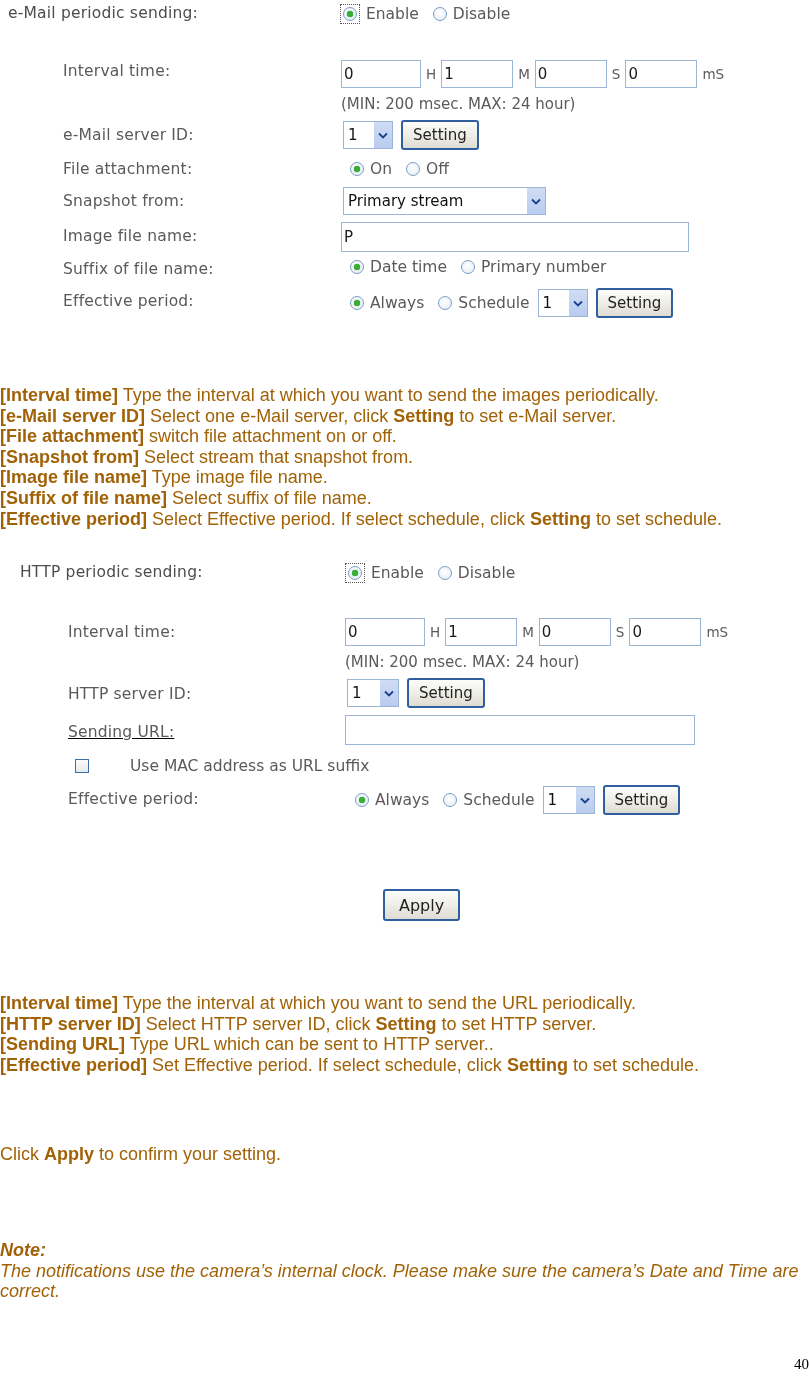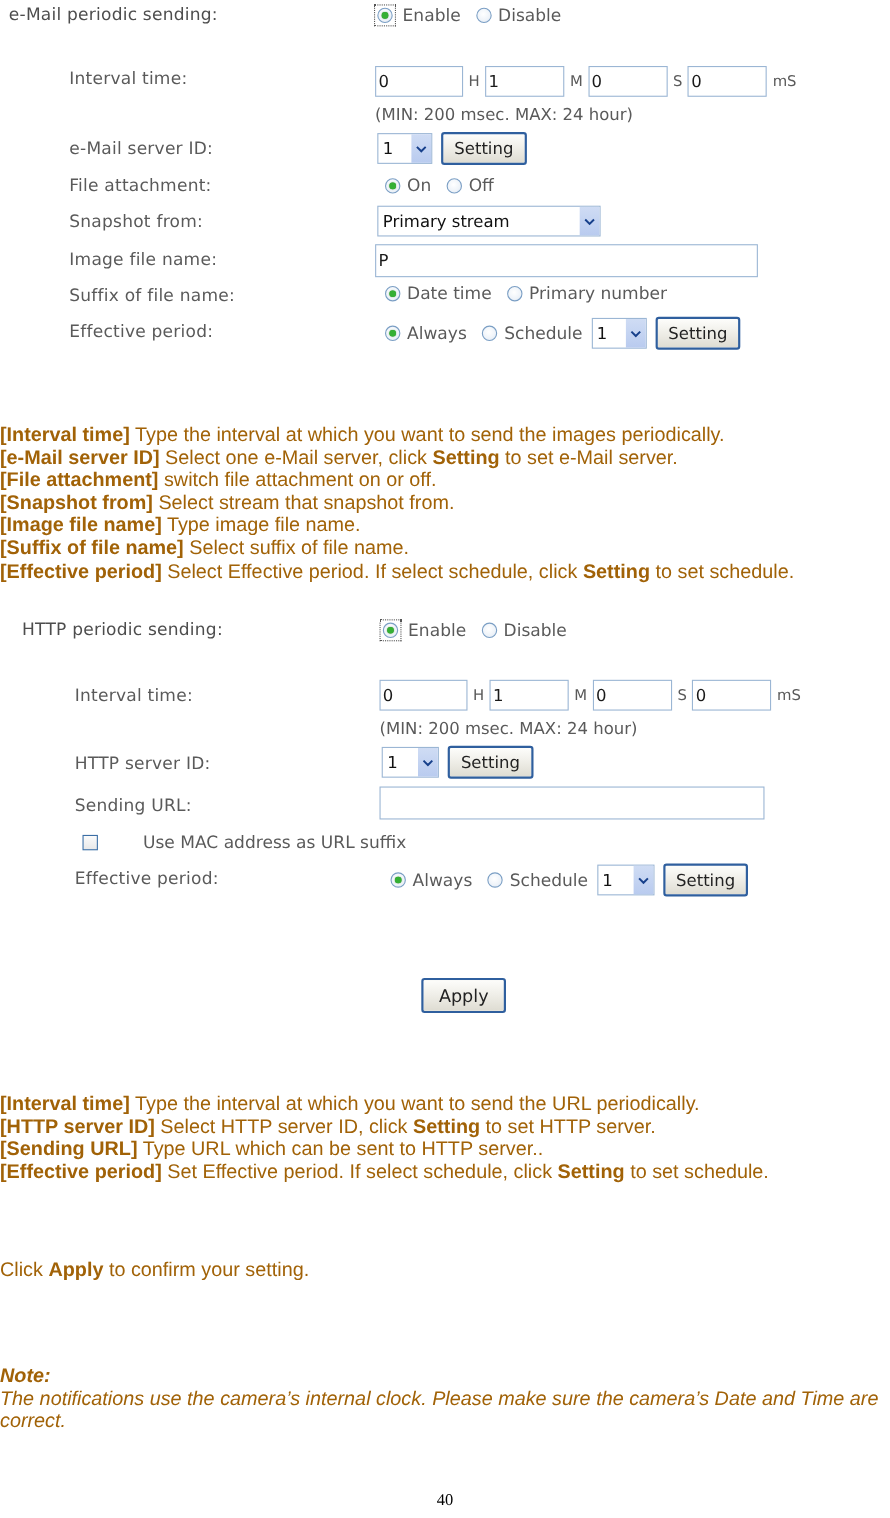--- a/index.html
+++ b/index.html
@@ -175,21 +175,21 @@
     font-weight: bold;
     font-style: italic;
   }
   .note-body { font-style: italic; }
 
   .pagenum {
     position: absolute;
     left: 0;
     width: 809px;
     top: 1356px;
-    text-align: center;
+    text-align: right;
     font-family: "Liberation Serif", serif;
     font-size: 15px;
     color: #000;
   }
 </style>
 </head>
 <body>
 
 <div class="form-panel" style="top:0; height:330px;">
 
@@ -357,21 +357,21 @@
       <span class="selval">1</span>
       <span class="arrowbox">
         <svg width="10" height="7" viewBox="0 0 10 7">
             <path d="M1 1.5 L5 5.5 L9 1.5" fill="none" stroke="#17408b" stroke-width="1.8"></path>
           </svg>
       </span>
     </span>
     <span class="btn" style="margin-left:8px;">Setting</span>
   </div>
 
-  <div class="frow" style="left:68px; top:168px;">
+  <div class="frow" style="left:68px; top:168px;text-decoration:underline;">
     <span class="flabel">Sending URL:</span>
   </div>
 
   <div class="frow" style="left:345px; top:160px;">
     <input class="tinput" style="width: 350px; height: 30px;" value="">
   </div>
 
   <div class="frow" style="left:75px; top:202px;gap:37px;">
     <span class="checkbox"></span>
     <span class="rlabel" style="margin-left:4px;">Use MAC address as URL suffix</span>

